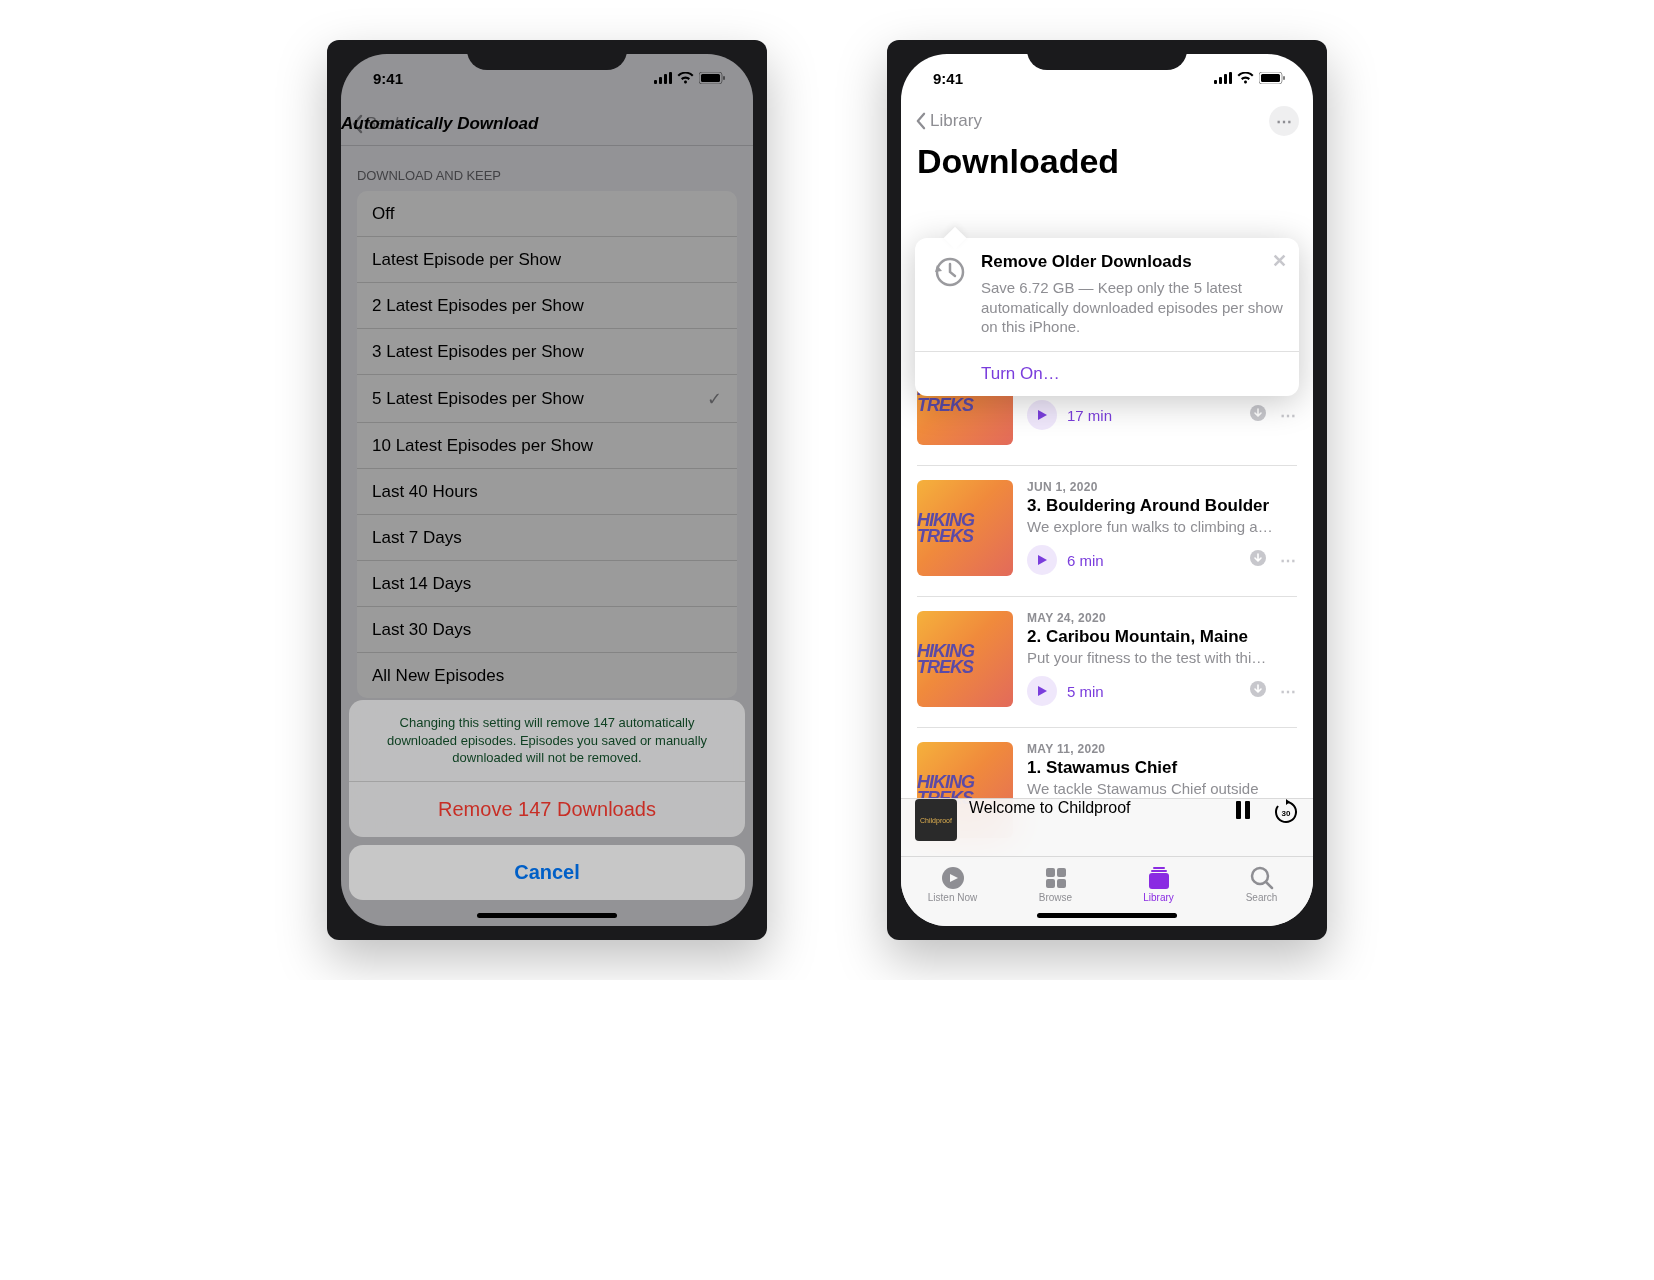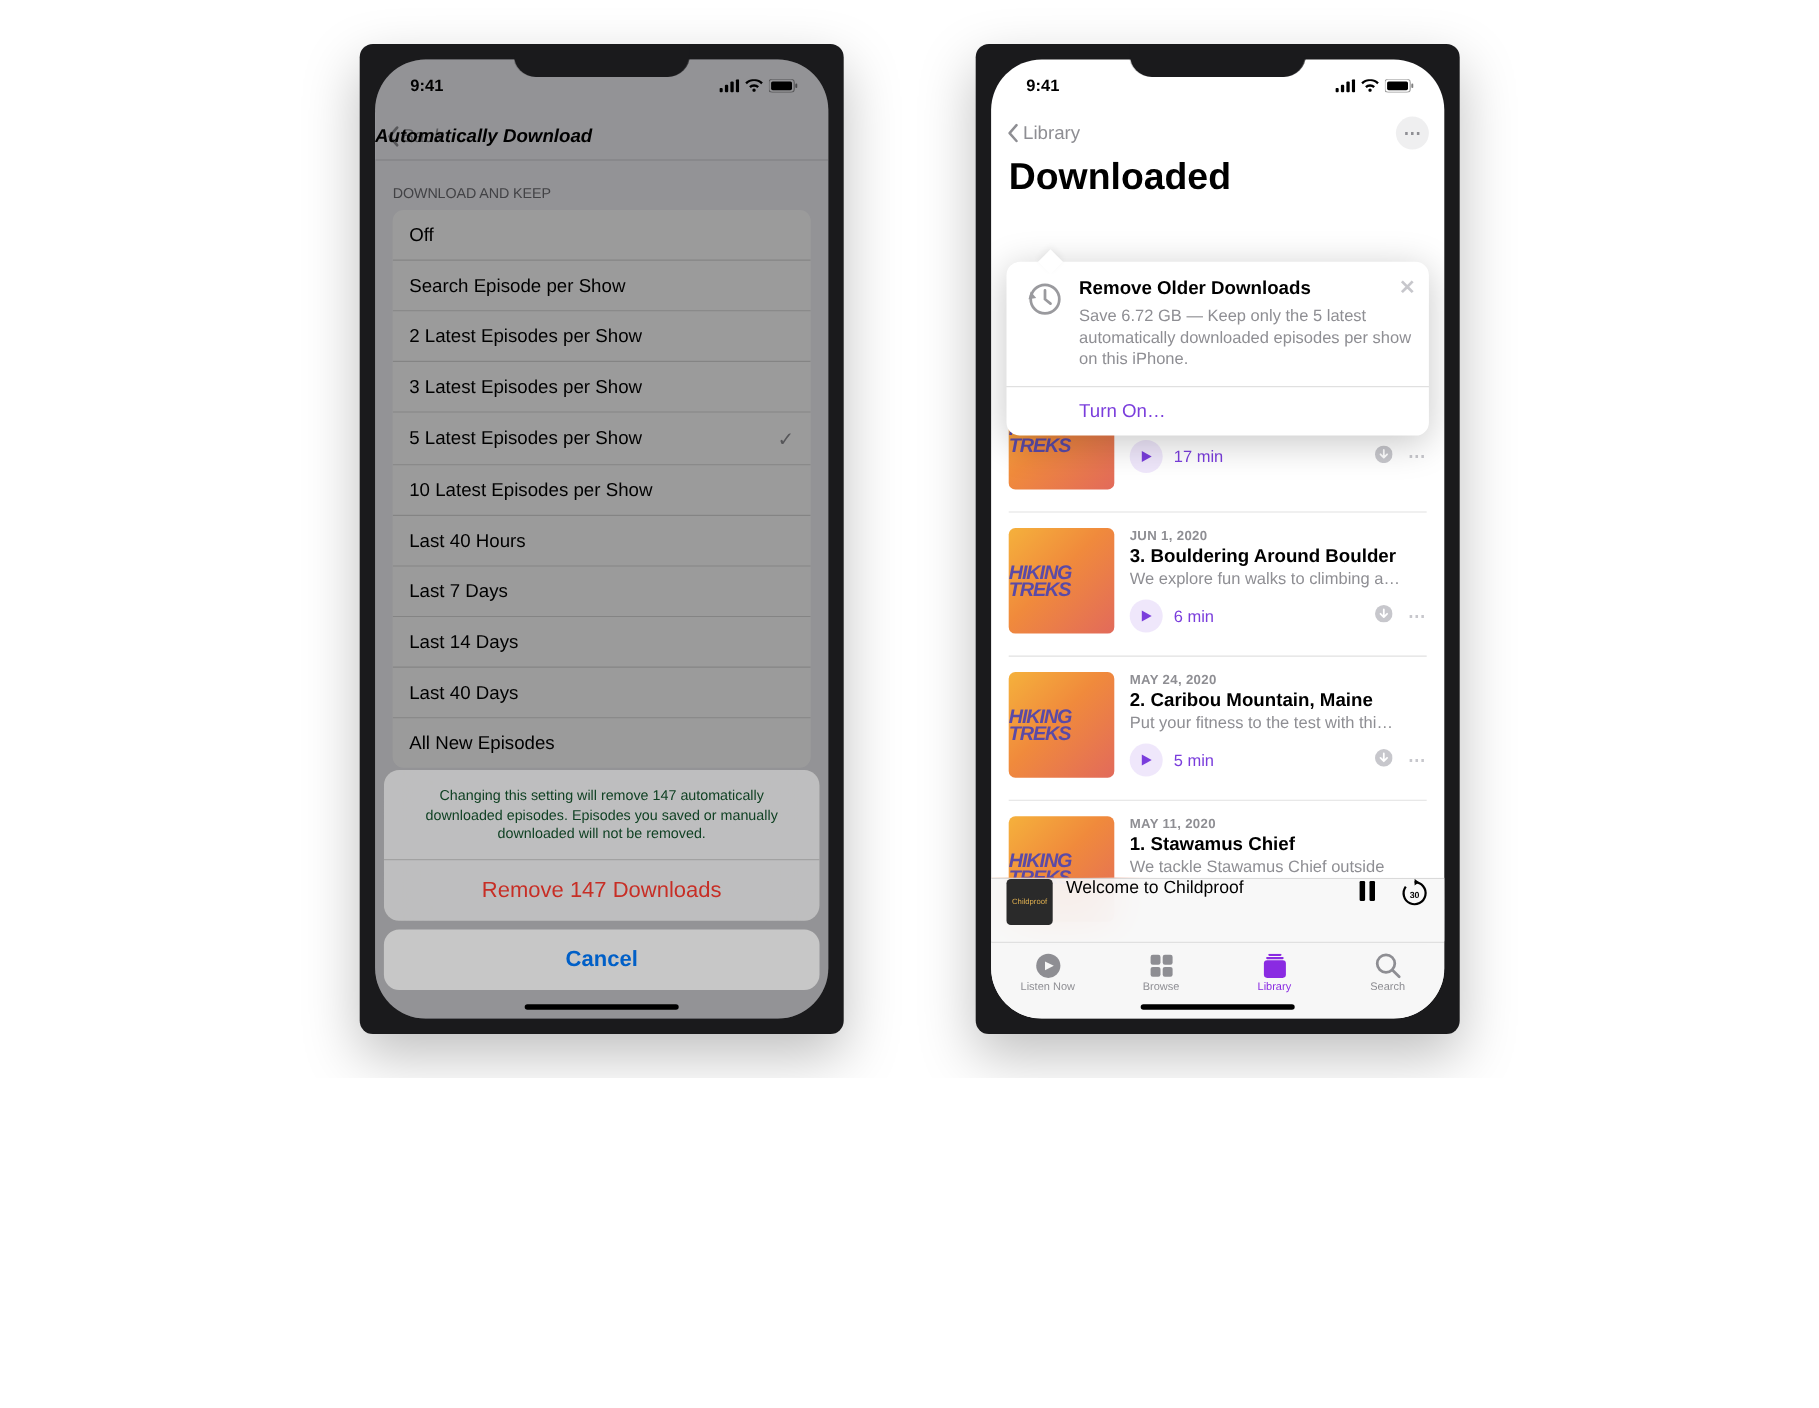--- a/index.html
+++ b/index.html
@@ -347,21 +347,21 @@
         <div class="nav-title">Automatically Download</div>
       </div>
 
       <div class="section-header">DOWNLOAD AND KEEP</div>
 
       <div class="list" id="options-list">
           <div class="row">
             <span>Off</span>
           </div>
           <div class="row">
-            <span>Search Episode per Show</span>
+            <span>Latest Episode per Show</span>
           </div>
           <div class="row">
             <span>2 Latest Episodes per Show</span>
           </div>
           <div class="row">
             <span>3 Latest Episodes per Show</span>
           </div>
           <div class="row">
             <span>5 Latest Episodes per Show</span>
             <span class="check">✓</span>
@@ -372,21 +372,21 @@
           <div class="row">
             <span>Last 40 Hours</span>
           </div>
           <div class="row">
             <span>Last 7 Days</span>
           </div>
           <div class="row">
             <span>Last 14 Days</span>
           </div>
           <div class="row">
-            <span>Last 40 Days</span>
+            <span>Last 30 Days</span>
           </div>
           <div class="row">
             <span>All New Episodes</span>
           </div>
         </div>
     </div>
 
     <div class="dim-overlay"></div>
     <div class="action-sheet">
       <div class="as-group">

